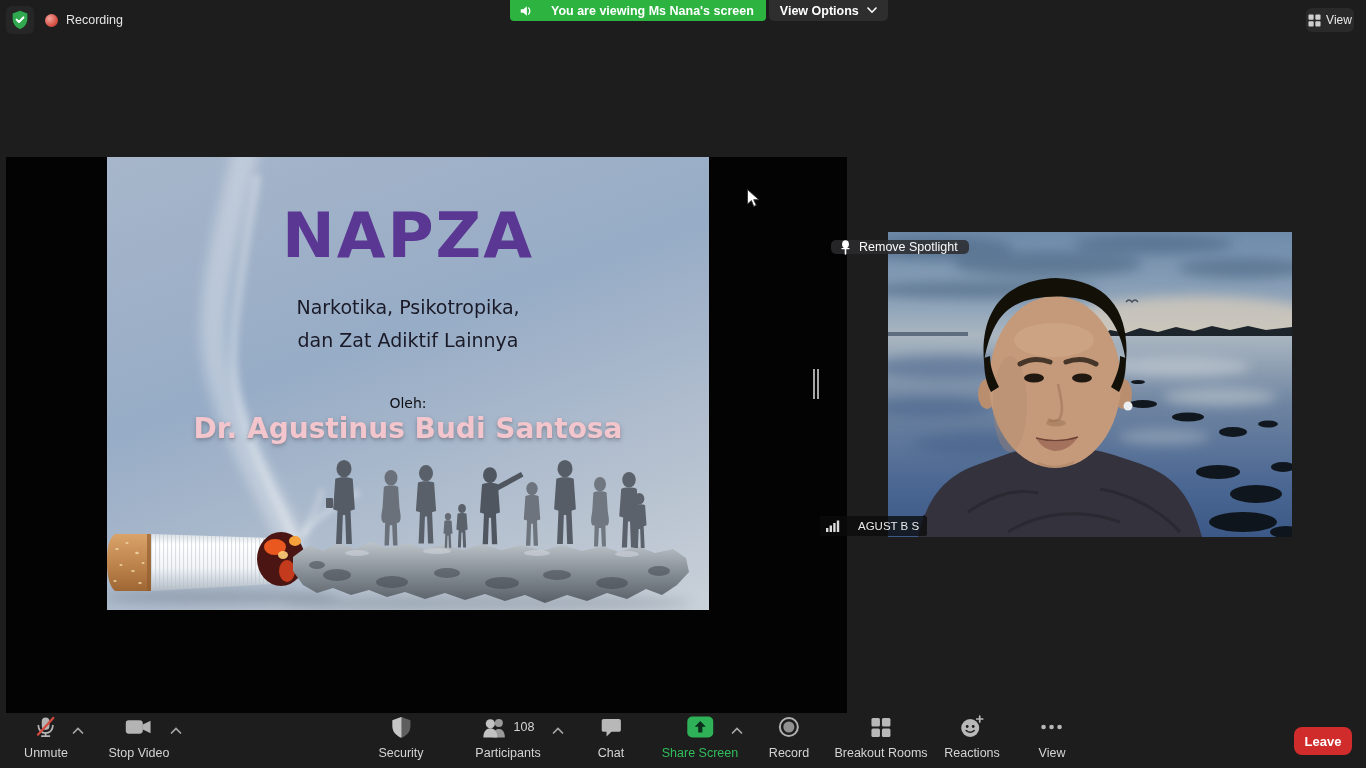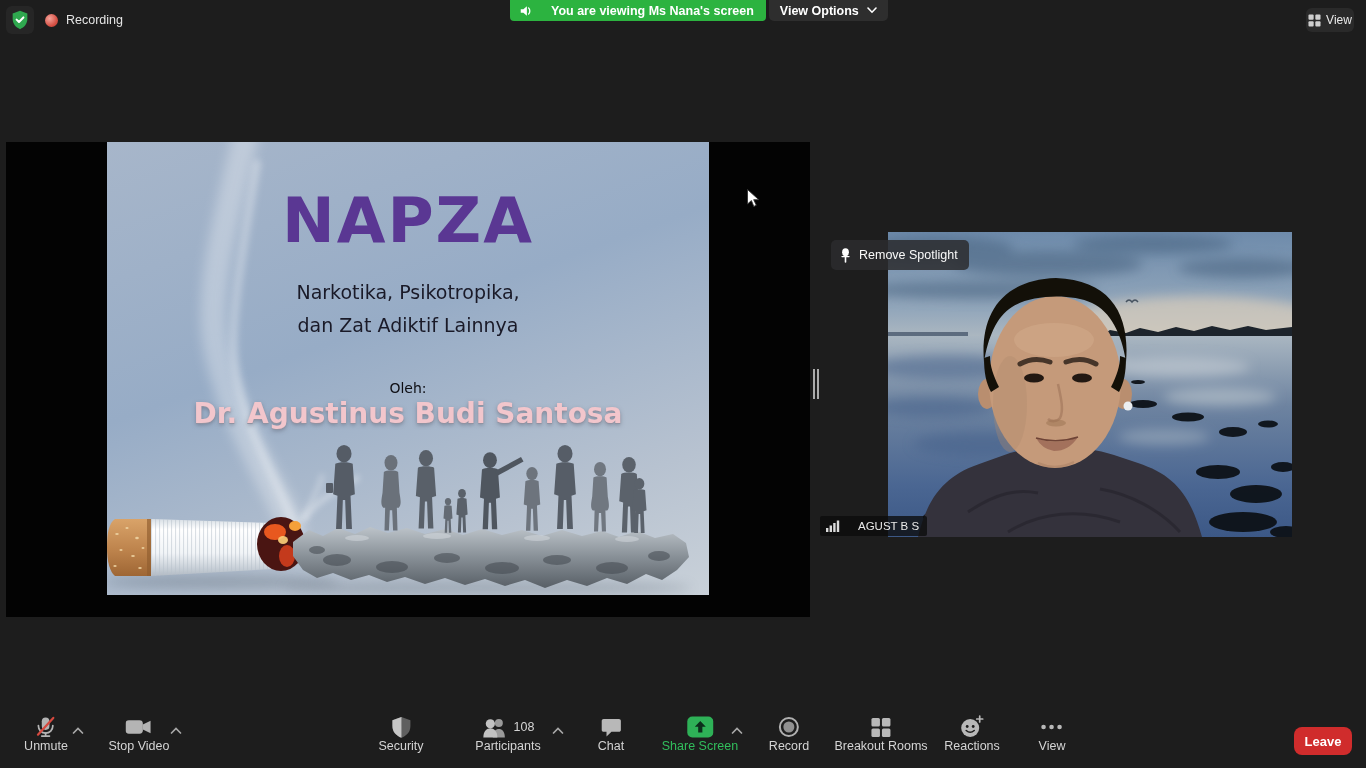--- a/index.html
+++ b/index.html
@@ -16,45 +16,45 @@
            background:radial-gradient(circle at 35% 35%,#f4a49b,#d55044 62%,#b23a30);}
   .banner{left:510px;top:0;height:21px;display:flex;}
   .banner-green{background:#2cb340;border-radius:0 0 4px 4px;padding:0 12px 0 9px;
                 display:flex;align-items:center;gap:18px;color:#fff;font-weight:bold;font-size:12.5px;}
   .banner-dark{background:#2e2e2e;border-radius:0 0 5px 5px;padding:0 11px;margin-left:3px;
                display:flex;align-items:center;gap:8px;color:#fff;font-weight:bold;font-size:12.5px;}
   .view-btn{left:1306px;top:8px;width:48px;height:24px;border-radius:6px;background:#2a2a2a;
             display:flex;align-items:center;justify-content:center;gap:5px;color:#e9e9e9;font-size:12px;}
 
   
-  .screen{left:6px;top:142px;width:804px;height:475px;background:#030303;}
+  .screen{left:6px;top:157px;width:804px;height:556px;background:#030303;padding-left:37px;}
   .slide{position:absolute;left:101px;top:0;width:602px;height:453px;overflow:hidden;
          background:linear-gradient(160deg,#a7b6ca 0%,#97acc6 42%,#b7c2d0 78%,#c9d1d9 100%);
          font-family:"DejaVu Sans",sans-serif;}
   .slide-art{position:absolute;left:0;top:0;}
   .slide-title{left:0;top:42px;width:100%;text-align:center;font-weight:bold;font-size:63px;
                letter-spacing:2px;color:#5a3793;}
   .slide-sub{left:0;top:134px;width:100%;text-align:center;font-size:19px;line-height:33px;color:#1a1a28;}
   .slide-byline{left:0;top:238px;width:100%;text-align:center;font-size:14px;color:#0d0d12;}
   .slide-author{left:0;top:255px;width:100%;text-align:center;font-weight:bold;font-size:28px;
                 color:#f2c6cc;text-shadow:0 1px 0 #9193a2,0 2px 4px rgba(85,90,105,.55);}
   .divider{left:813px;top:369px;width:8px;height:30px;display:flex;gap:2px;}
   .divider span{display:block;width:2px;height:30px;background:#c4c4c4;opacity:.85;}
   .cursor{left:747px;top:189px;}
 
   
   .video-tile{left:888px;top:232px;width:404px;height:305px;background:#000;overflow:hidden;}
-  .spot-pill{left:831px;top:240px;height:30px;border-radius:5px;background:rgba(44,44,46,.85);
+  .spot-pill{left:831px;top:240px;height:14px;border-radius:5px;background:rgba(44,44,46,.85);
              display:flex;align-items:center;gap:7px;padding:0 11px 0 8px;color:#fafafa;font-size:12.5px;}
   .name-tag{left:820px;top:516px;height:20px;background:rgba(12,12,12,.78);border-radius:2px;
             display:flex;align-items:center;gap:18px;padding:0 8px 0 6px;color:#e9e9e9;font-size:11.5px;}
 
   
   .tbb{position:absolute;top:715px;transform:translateX(-50%);display:flex;flex-direction:column;
-       align-items:center;gap:0;color:#d4d4d4;font-size:12.5px;white-space:nowrap;}
+       align-items:center;gap:7px;color:#d4d4d4;font-size:12.5px;white-space:nowrap;}
   .tbb .ic{height:24px;display:flex;align-items:center;justify-content:center;gap:6px;}
   .tbb.green{color:#31bd5c;}
   .chev{position:absolute;top:727px;}
   .count{font-size:12.5px;color:#d4d4d4;}
   .leave-btn{left:1294px;top:727px;width:58px;height:28px;border-radius:8px;background:#d02c2c;
              color:#fff;font-size:13px;font-weight:600;display:flex;align-items:center;justify-content:center;
              border:none;}
 </style>
 </head>
 <body>

